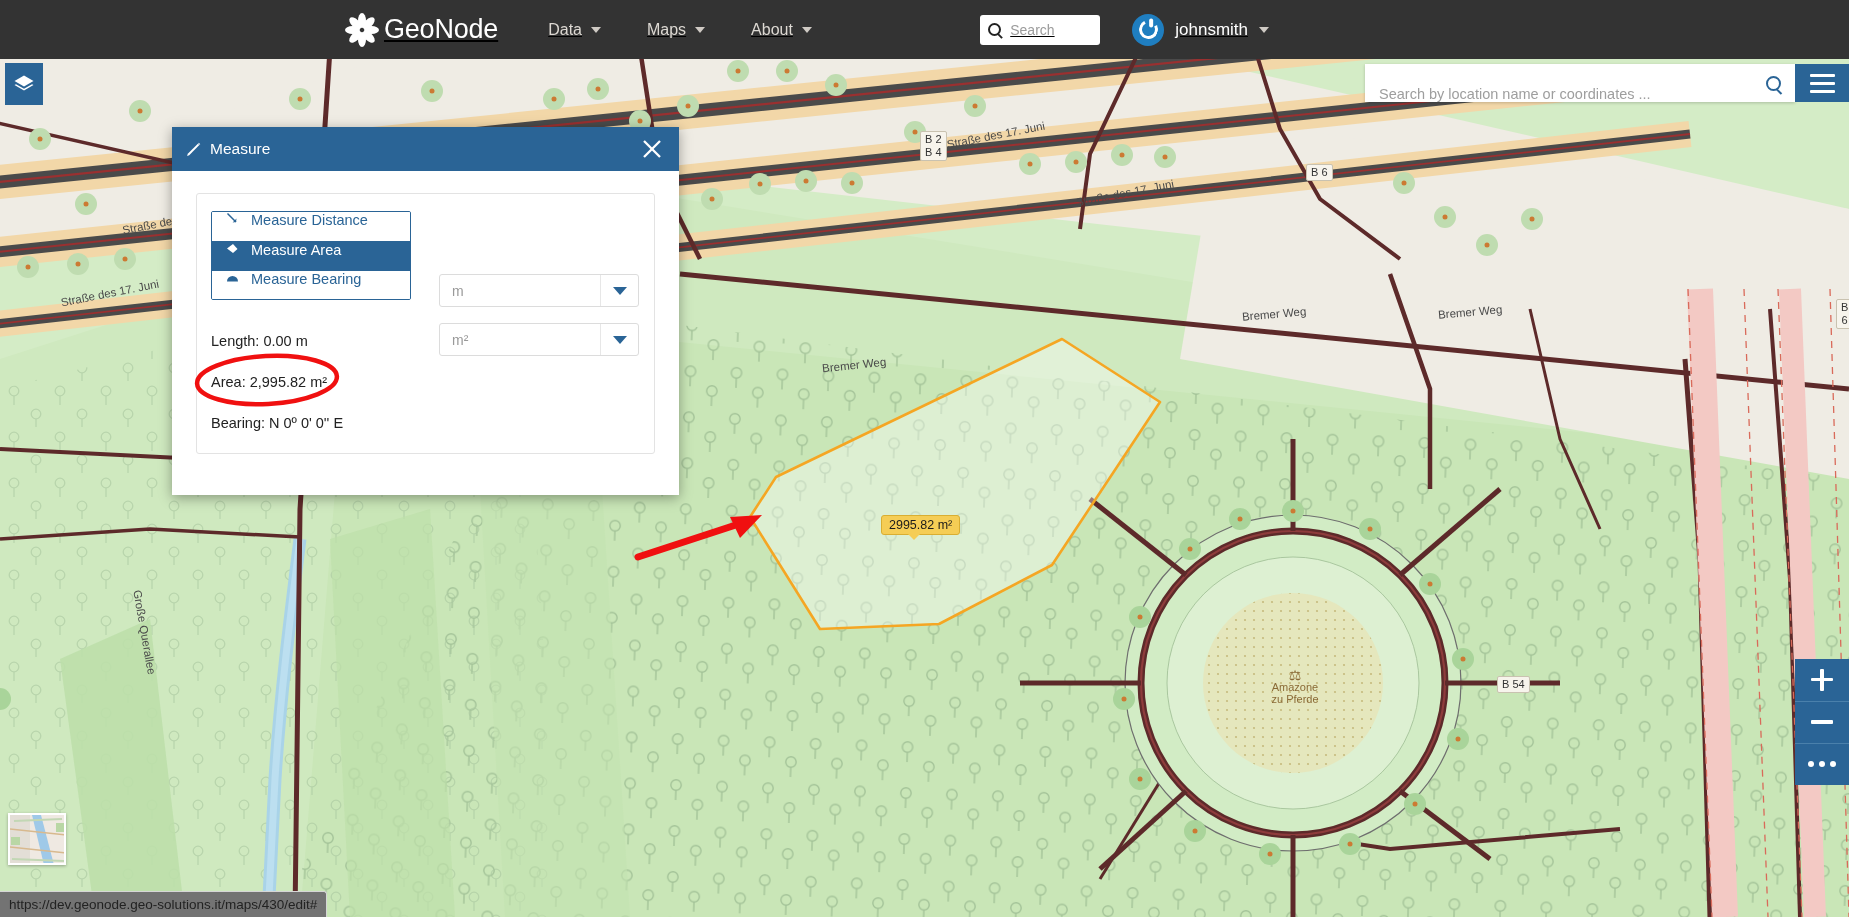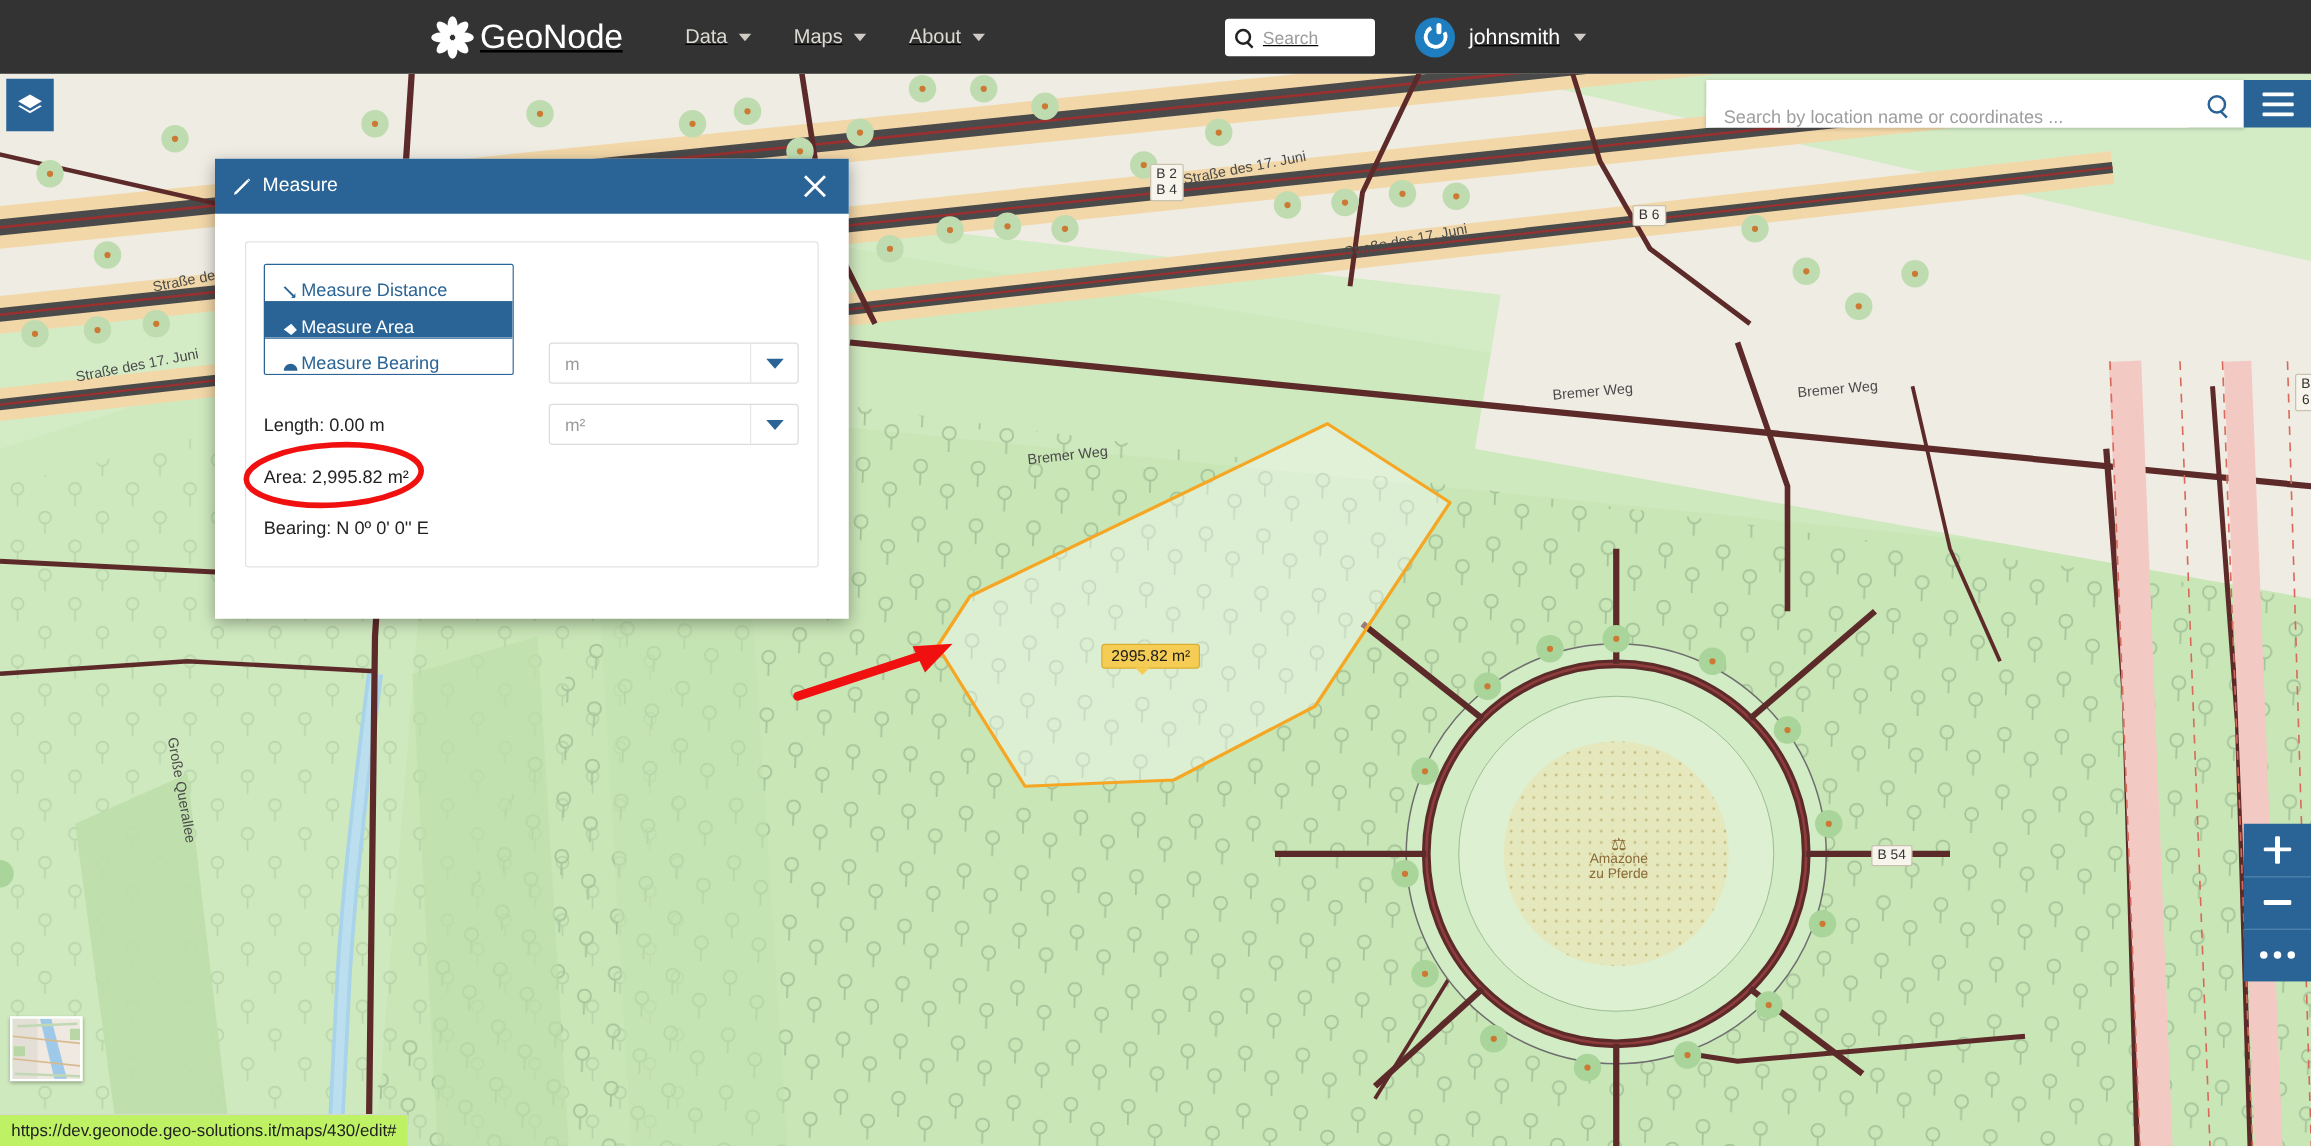--- a/index.html
+++ b/index.html
@@ -22,21 +22,21 @@
   .brand-logo { width: 34px; height: 36px; position: relative; }
   .petal {
     position: absolute; left: 13px; top: 1px;
     width: 8px; height: 15px; background: #fff; border-radius: 50%;
     transform-origin: 50% 17px;
   }
   .brand-name {
     color: #ffffff; font-size: 27px; letter-spacing: -0.2px;
     margin-left: 5px; font-weight: 400;
   }
-  .nav-items { display: flex; align-items: center; margin-left: 33px; gap: 0px; }
+  .nav-items { display: flex; align-items: center; margin-left: 33px; gap: 12px; }
   .nav-item {
     color: #ddd9d3; font-size: 16px; padding: 6px 17px;
     display: flex; align-items: center; gap: 9px; cursor: pointer;
   }
   .caret-dn {
     width: 0; height: 0; border-left: 5px solid transparent;
     border-right: 5px solid transparent; border-top: 6px solid #cfcac4;
   }
   .nav-right {
     margin-left: auto; display: flex; align-items: center; margin-right: 580px;
@@ -153,21 +153,21 @@
   }
   .mouse-ico::after {
     content: ''; position: absolute; left: 3.2px; top: 1px; width: 2.4px; height: 5px; background: #fff;
   }
   .minimap {
     position: absolute; left: 8px; bottom: 52px; width: 58px; height: 52px;
     border: 2px solid #fff; z-index: 40; overflow: hidden; cursor: pointer;
     box-shadow: 0 1px 3px rgba(0,0,0,.3);
   }
   .statusbar {
-    position: absolute; left: 0; bottom: 0; height: 26px; background: #bef264;
+    position: absolute; left: 0; bottom: 0; height: 26px; background: #737373;
     border: 1px solid #d6d6d6; border-left: 0; border-bottom: 0;
     display: flex; align-items: center; padding: 0 9px; font-size: 13.5px;
     color: #222; z-index: 50; border-top-right-radius: 3px;
   }
 
   
   .dialog {
     position: absolute; left: 172px; top: 127px; width: 507px; height: 368px;
     background: #fff; z-index: 50; box-shadow: 0 3px 12px rgba(0,0,0,.35);
   }
@@ -178,23 +178,23 @@
   .dlg-title { font-size: 15.5px; display: flex; align-items: center; gap: 9px; }
   .ruler-ico { display: inline-block; width: 15px; height: 15px; }
   .dlg-close {
     margin-left: auto; width: 26px; height: 26px; cursor: pointer;
     display: flex; align-items: center; justify-content: center;
   }
   .dlg-body { padding: 22px 24px; }
   .panel { border: 1px solid #e3e3e3; border-radius: 3px; padding: 17px 14px 22px 14px; }
   .btn-group { width: 200px; border: 1px solid #2a6496; border-radius: 2px; overflow: hidden; }
   .mbtn {
-    height: 29px; display: flex; align-items: flex-end; padding-left: 13px;
+    height: 29px; display: flex; align-items: flex-start; padding-left: 13px;
     font-size: 14.5px; color: #2a6496; background: #fff; cursor: pointer;
-    gap: 1px;
+    gap: 11px;
   }
   .mbtn.active { background: #2a6496; color: #fff; }
   .mbtn + .mbtn { border-top: 1px solid #2a6496; }
   .mbtn .gi { width: 15px; display: inline-flex; align-items: center; justify-content: center; }
   .stats { margin-top: 33px; display: flex; flex-direction: column; gap: 25px; }
   .stat-line { font-size: 14.5px; color: #222; position: relative; }
   .sel-col { position: absolute; left: 267px; top: 147px; display: flex; flex-direction: column; gap: 16px; }
   .unit-sel {
     width: 200px; height: 33px; border: 1px solid #dcdcdc; border-radius: 3px;
     display: flex; align-items: center; cursor: pointer; background: #fff;

